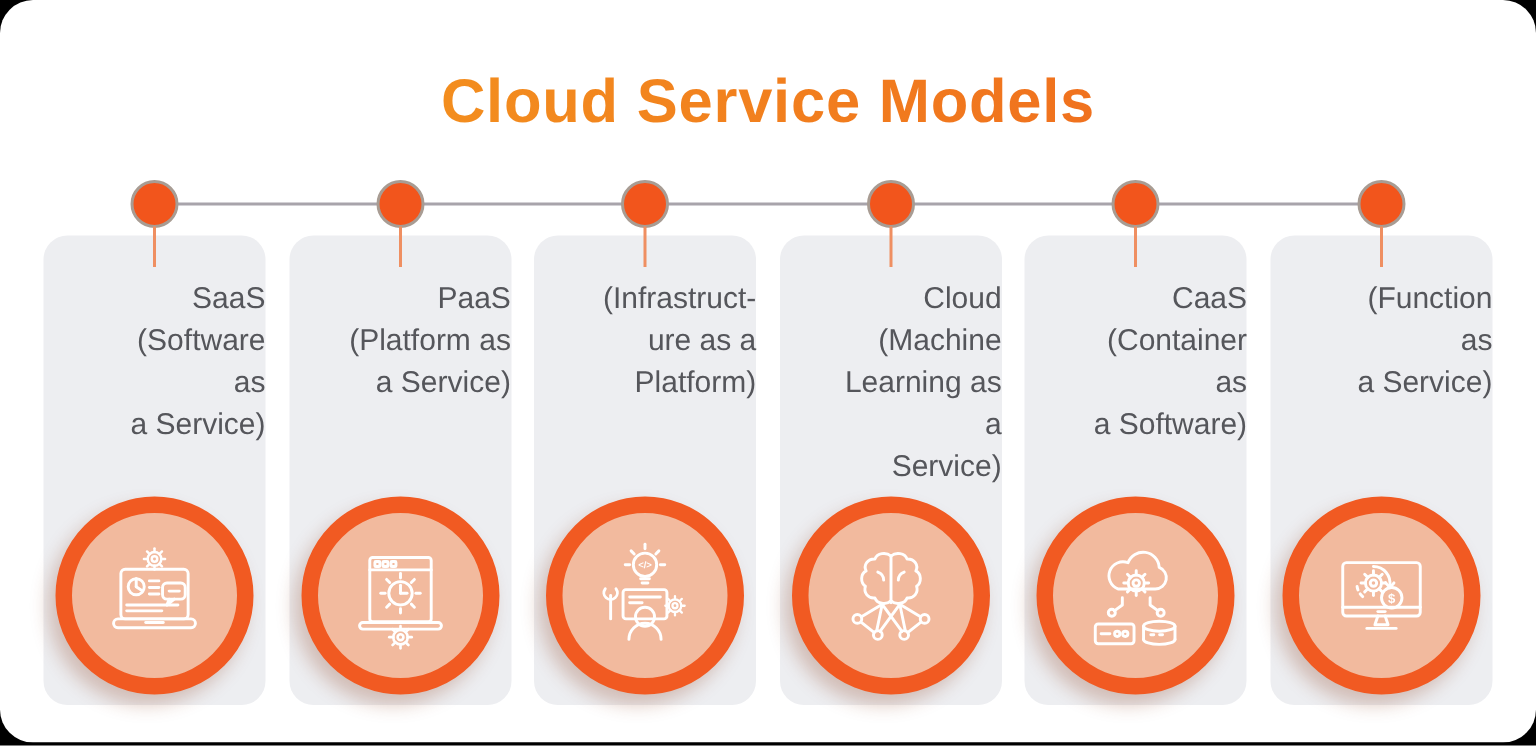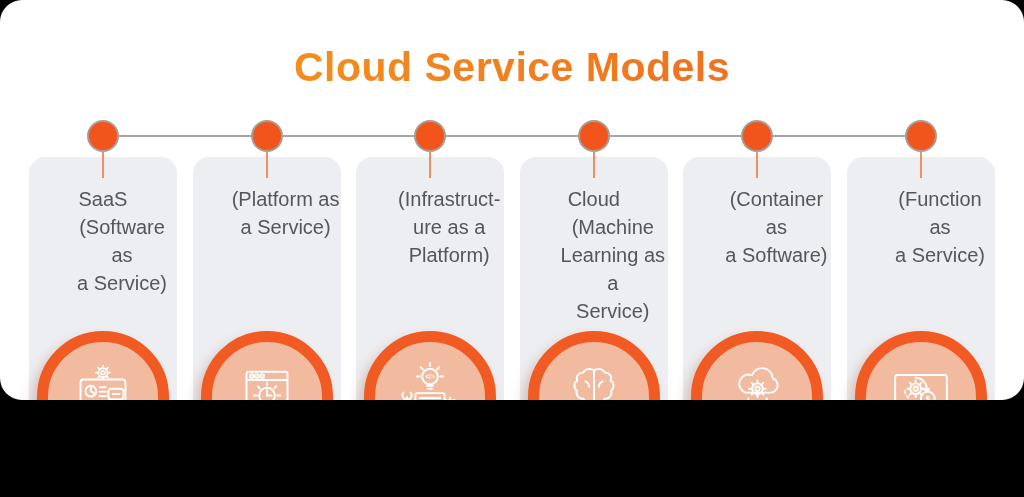--- a/index.html
+++ b/index.html
@@ -1,17 +1,17 @@
 <!DOCTYPE html>
 <html style="--title-grad-start: #F5A01E; --title-grad-end: #EE5F1E; --card-bg: #EDEEF1; --card-text: #55565B; --timeline-line: #A8A4AB; --node-fill: #F2551C; --node-border: #A89C93; --tick: #EF8F62; --ring-border: #F15A22; --ring-bg: #F2BA9E; --icon-stroke: #FFFFFF;"><head>
 <meta charset="utf-8">
 <style>
   html,body{margin:0;padding:0;background:#000;}
   .canvas{
-    position:relative;width:1024px;height:400px;background:#fff;
+    position:relative;width:1024px;height:495px;background:#fff;
     border-radius:22px;overflow:hidden;
     font-family:"Liberation Sans",sans-serif;
   }
   .title{
     position:absolute;top:44px;left:0;width:100%;margin:0;text-align:center;
     font-size:41px;font-weight:700;letter-spacing:.5px;
     color:var(--title-grad-end,#EE5F1E);
   }
   @supports (-webkit-background-clip: text){
     .title{
@@ -20,21 +20,21 @@
       -webkit-text-fill-color:transparent;color:transparent;
     }
   }
   .cards{
     position:absolute;top:157px;left:0;right:0;padding:0 29px;
     display:flex;justify-content:space-between;
   }
   .card{
     position:relative;width:148px;height:313px;border-radius:16px;
     background:var(--card-bg,#EDEEF1);
-    box-sizing:border-box;padding-top:28px;text-align:center;
+    box-sizing:border-box;padding-top:28px;text-align:right;
   }
   .card-title,.card-sub{
     font-size:20px;line-height:28px;color:var(--card-text,#55565B);
   }
   .card-sub{white-space:pre-line;margin-left:38px;}
   .ring{
     position:absolute;left:50%;bottom:7px;transform:translateX(-50%);
     width:132px;height:132px;border-radius:50%;box-sizing:border-box;
     border:11px solid var(--ring-border,#F15A22);
     background:var(--ring-bg,#F2BA9E);
@@ -115,20 +115,21 @@
           <line x1="50" y1="37" x2="57" y2="37"></line>
           <line x1="21" y1="46.5" x2="56" y2="46.5"></line>
           <line x1="21" y1="50.5" x2="45" y2="50.5"></line>
           <rect x="12" y="56" width="56" height="6" rx="3"></rect>
           <line x1="34" y1="58.5" x2="46" y2="58.5"></line>
         </svg>
       </div>
     </div>
 
     <div class="card">
+      <div class="card-title">PaaS</div>
       <div class="card-sub">(Platform as
 a Service)</div>
       <div class="ring">
         <svg class="icon" viewBox="0 0 80 80">
           <rect x="19" y="14" width="42" height="44" rx="2"></rect>
           <line x1="19" y1="22.5" x2="61" y2="22.5"></line>
           <rect x="22.5" y="16.8" width="3.4" height="3.4" rx="0.6"></rect>
           <rect x="28" y="16.8" width="3.4" height="3.4" rx="0.6"></rect>
           <rect x="33.5" y="16.8" width="3.4" height="3.4" rx="0.6"></rect>
           <circle cx="40" cy="38.5" r="8"></circle>
@@ -197,20 +198,21 @@
           <line x1="60.5" y1="58.2" x2="51.4" y2="65.4"></line>
           <circle cx="17" cy="56" r="3"></circle>
             <circle cx="63" cy="56" r="3"></circle>
           <circle cx="31" cy="67" r="3"></circle>
             <circle cx="49" cy="67" r="3"></circle>
         </svg>
       </div>
     </div>
 
     <div class="card">
+      <div class="card-title">CaaS</div>
       <div class="card-sub">(Container as
 a Software)</div>
       <div class="ring">
         <svg class="icon" viewBox="0 0 80 80">
           <path d="M28,35.5 H53.5 A7.6,7.6 0 0 0 56.2,20.8 A11,11 0 0 0 34.9,17.6 A8.3,8.3 0 0 0 28,35.5 Z"></path>
           <use href="#gear8" transform="translate(40.5,31.5)"></use>
           <polyline points="31,41.5 31,46.5 25.5,50.5"></polyline>
           <circle cx="23.8" cy="51.8" r="2.4"></circle>
           <polyline points="50,41.5 50,46.5 55.5,50.5"></polyline>
           <circle cx="57.2" cy="51.8" r="2.4"></circle>

